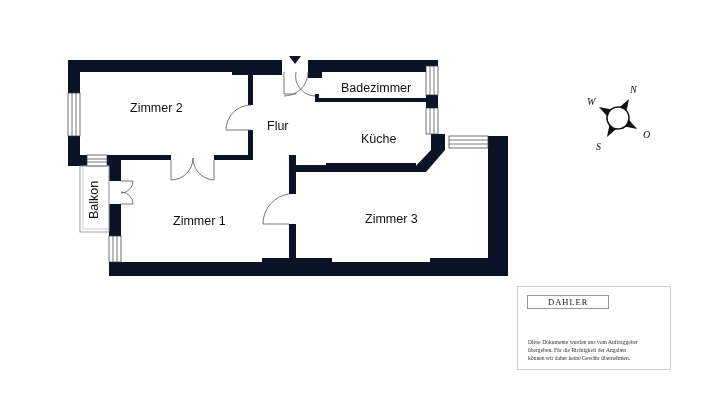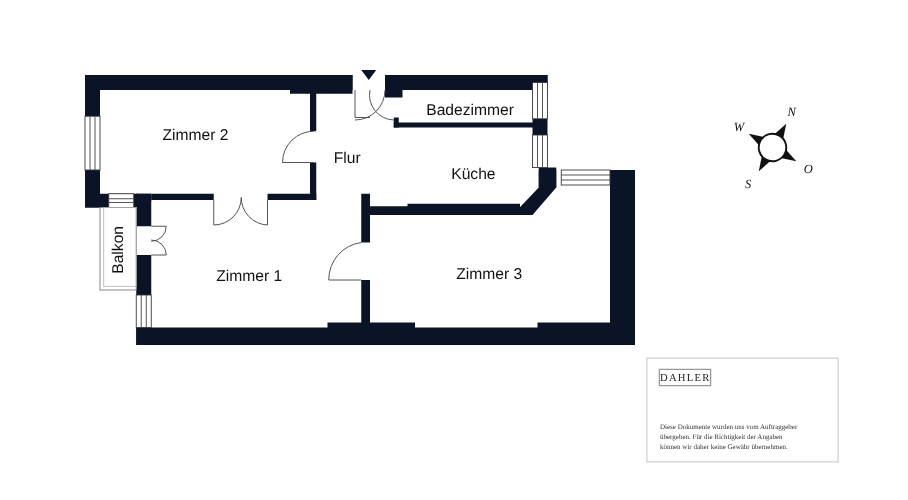--- a/index.html
+++ b/index.html
@@ -8,21 +8,21 @@
   .room-label { font-family: "Liberation Sans", sans-serif; font-size: 12.5px; fill: #111; }
   .compass-label { font-family: "Liberation Serif", serif; font-style: italic; font-size: 10px; fill: #111; }
   .wall { fill: #0b1426; }
   .thin { stroke: #555; stroke-width: 0.8; fill: none; }
   .win { fill: #fff; stroke: #333; stroke-width: 0.7; }
   .info-box {
     position: absolute; left: 517px; top: 286px; width: 154px; height: 84px;
     border: 1px solid #cfcfcf; background: #fff; box-sizing: border-box;
   }
   .logo {
-    position: absolute; left: 9px; top: 8px; padding: 1px 0;
+    position: absolute; left: 9px; top: 8px; padding: 1px 20px;
     border: 1px solid #999; font-family: "Liberation Serif", serif;
     font-size: 8.5px; letter-spacing: 1px; color: #222;
   }
   .disclaimer {
     position: absolute; left: 10px; top: 51px; width: 140px;
     font-family: "Liberation Serif", serif; font-size: 5.6px; line-height: 8px; color: #333;
   }
 </style>
 </head>
 <body>

